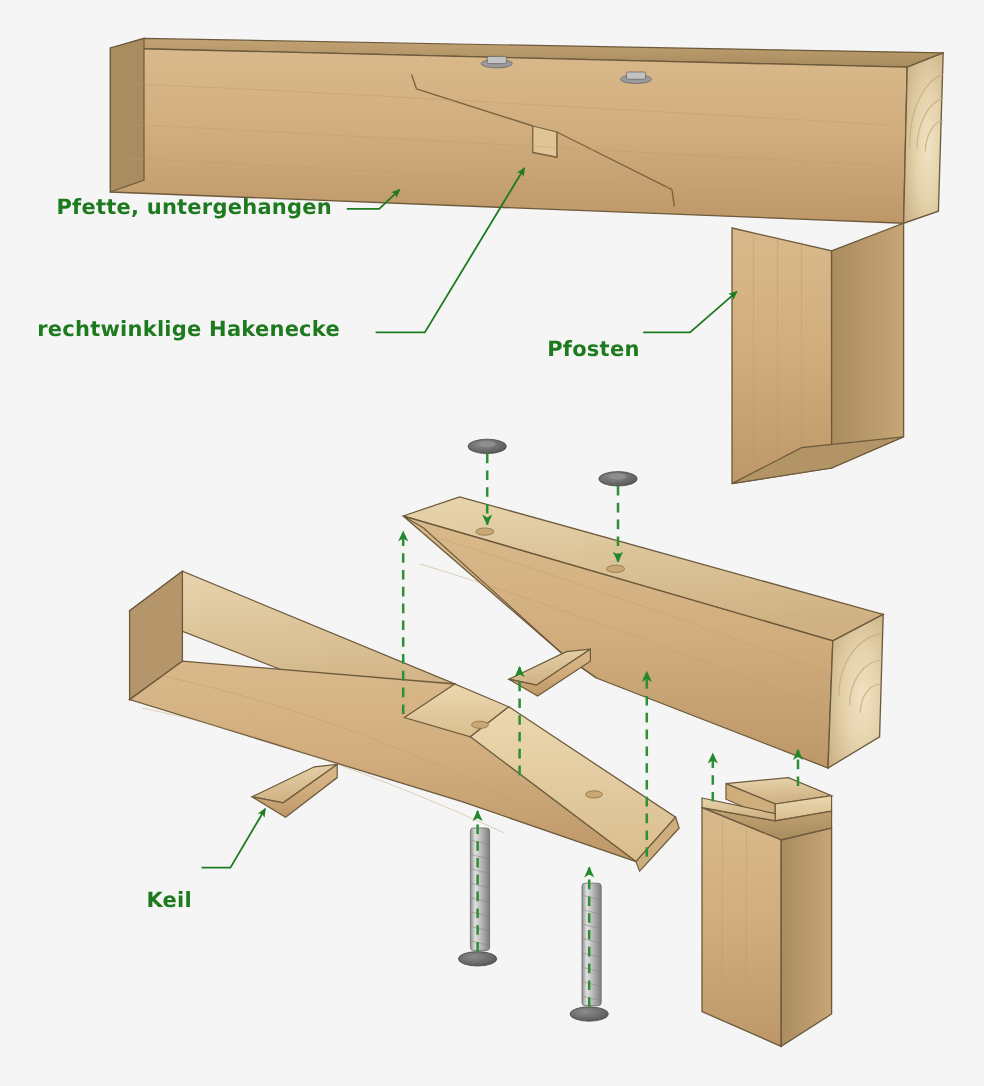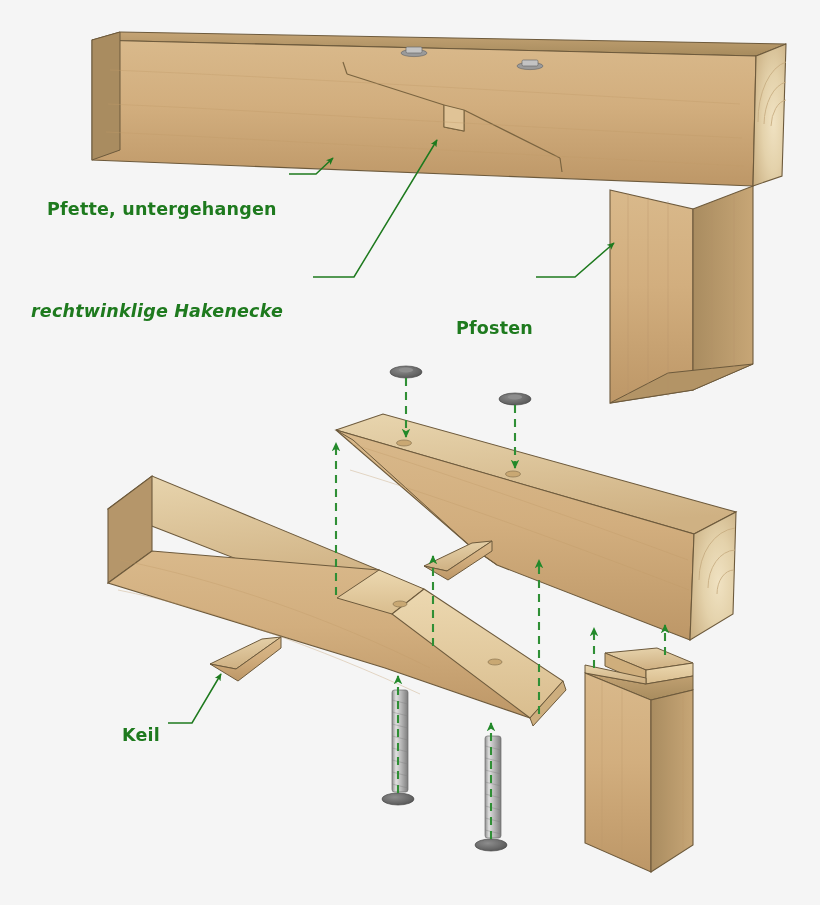--- a/index.html
+++ b/index.html
@@ -13,26 +13,25 @@
   #scene{position:absolute;left:0;top:0;width:820px;height:905px;}
   .lbl{
     position:absolute;
     color:#1e7a1e;
     font-family:"DejaVu Sans", sans-serif;
     font-weight:bold;
     font-size:17.5px;
     letter-spacing:0.2px;
     white-space:nowrap;
     line-height:1;
-    margin-top:36px;
   }
   #lbl-pfette{left:47px;  top:165px;}
-  #lbl-hakenecke{left:31px; top:267px;font-style:italic;}
+  #lbl-hakenecke{left:31px; top:267px;}
   #lbl-pfosten{left:456px; top:284px;}
-  #lbl-keil{left:122px;  top:691px;}
+  #lbl-keil{left:122px;  top:743px;}
 </style>
 </head>
 <body>
 
 <div id="stage">
 
   <svg id="scene" viewBox="0 0 820 905">
     <defs>
 
       <linearGradient id="gFaceA" x1="0" y1="0" x2="0" y2="1">

